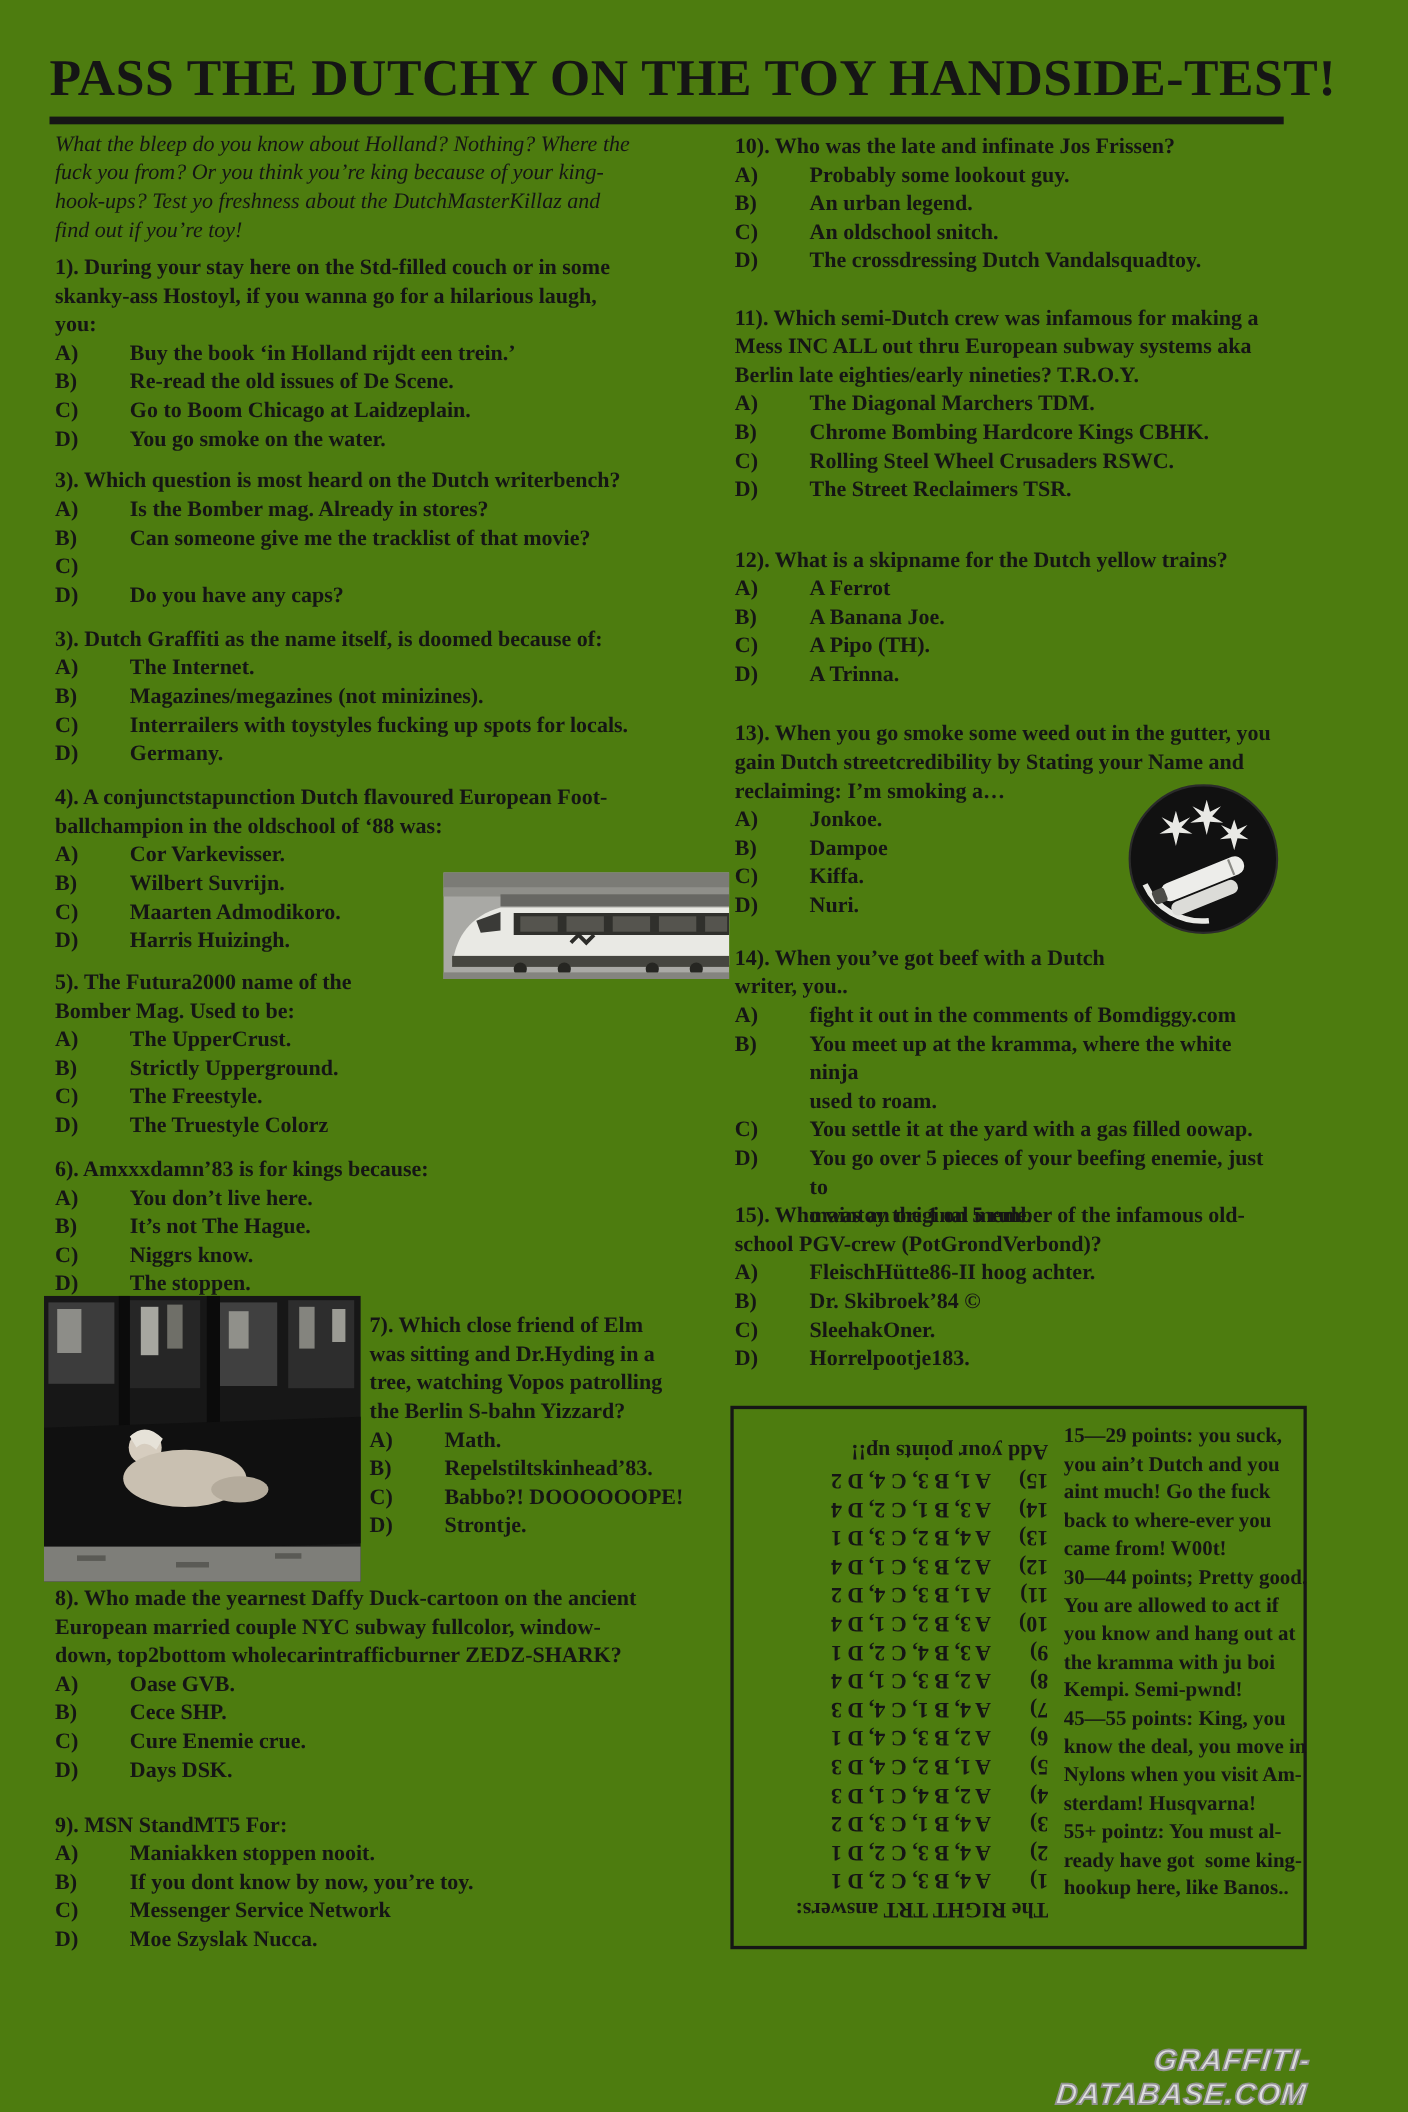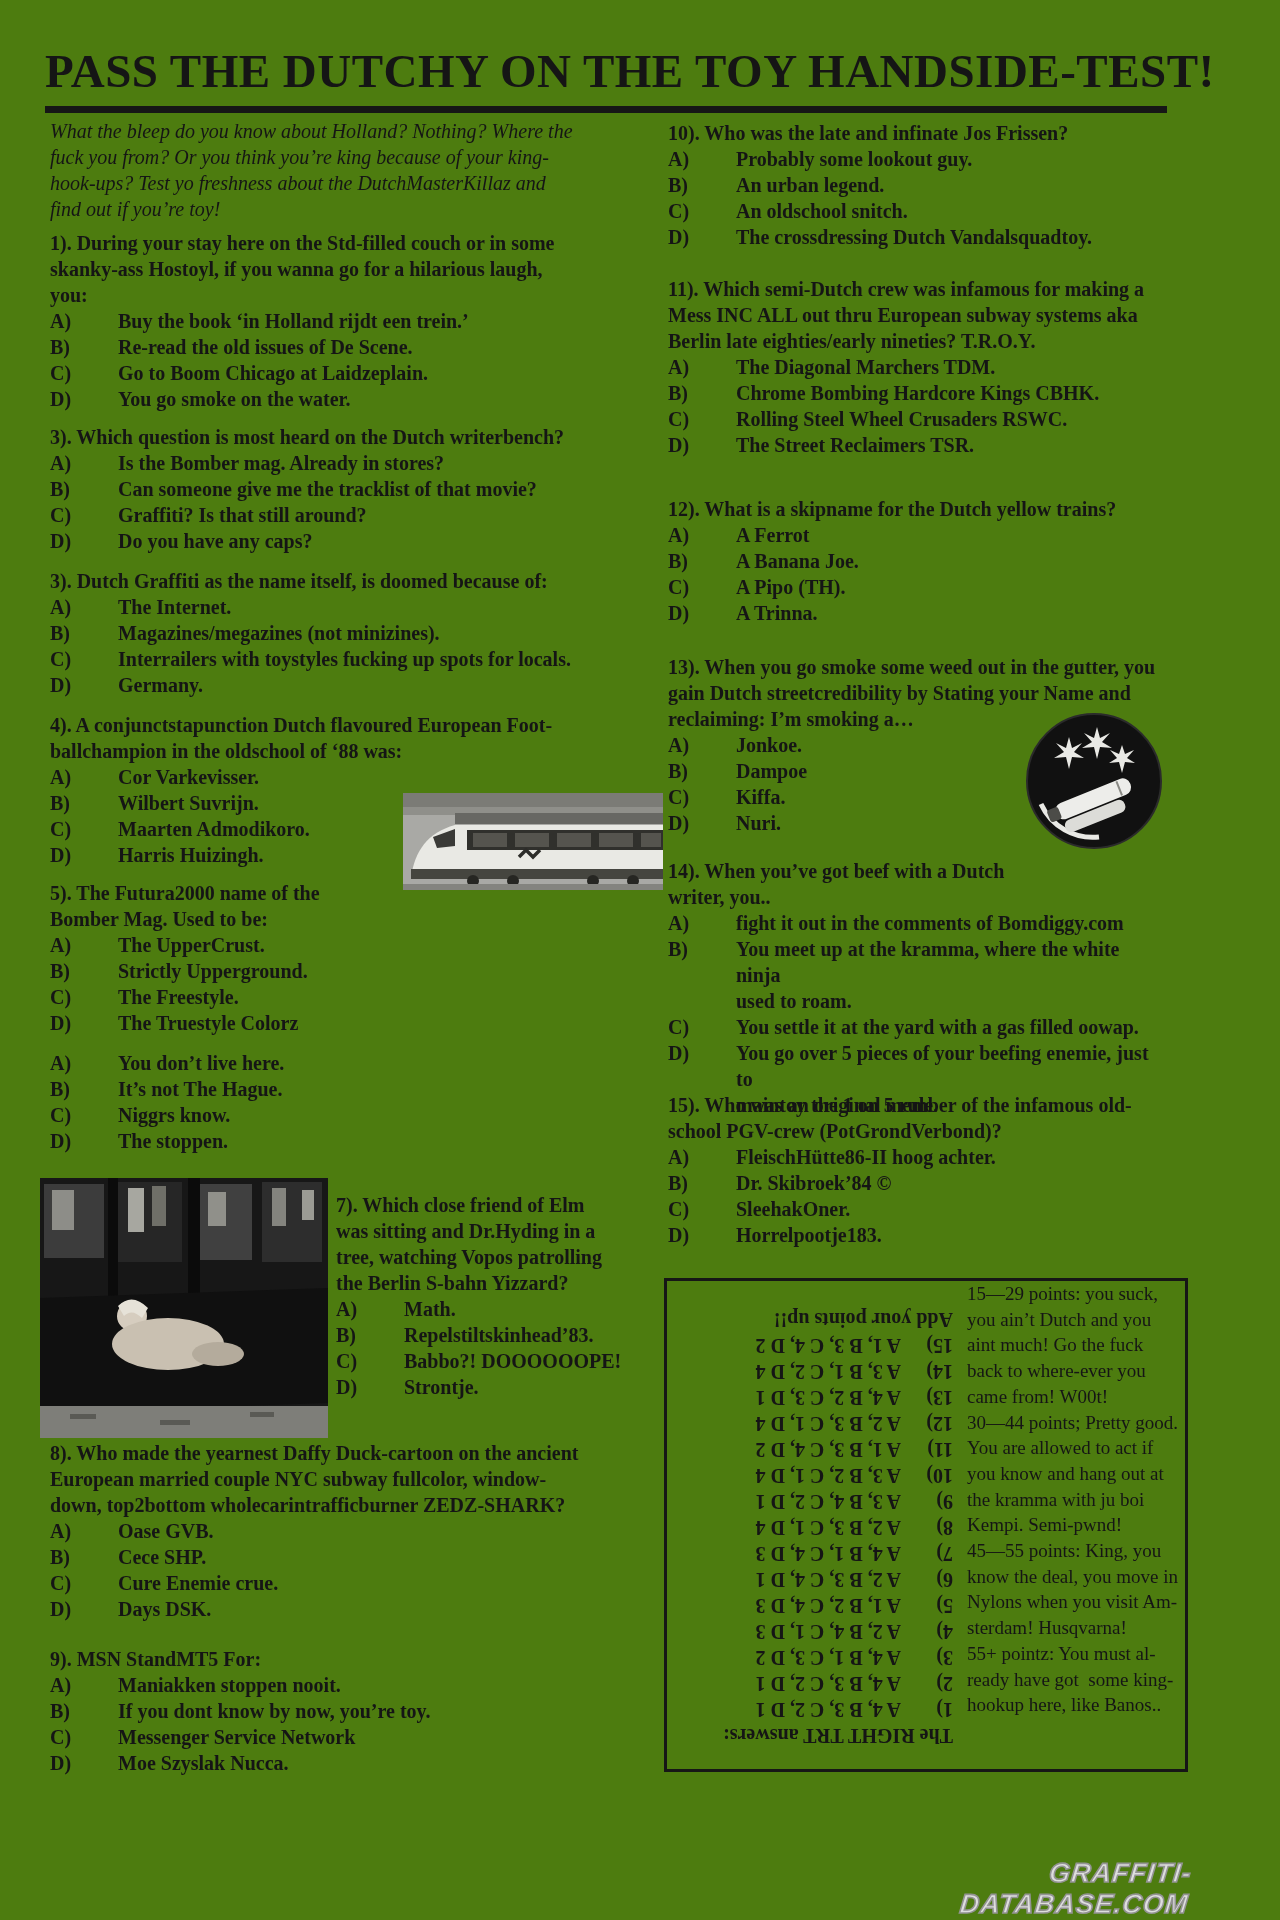--- a/index.html
+++ b/index.html
@@ -14,21 +14,21 @@
   .opt{display:flex;}
   .L{flex:0 0 68px;}
   .T{flex:1;white-space:pre-line;}
   .photo{position:absolute;}
   .photo svg{display:block;}
   .ansbox{position:absolute;left:664px;top:1278px;width:518px;height:488px;border:3px solid #161616;}
   .key{position:absolute;left:14px;top:26px;width:272px;transform:rotate(180deg);
        font-weight:bold;font-size:20px;line-height:26px;}
   .krow{display:flex;}
   .knum{flex:0 0 52px;}
-  .score{position:absolute;left:300px;top:0;width:212px;font-weight:normal;font-size:19px;
+  .score{position:absolute;left:300px;top:12px;width:212px;font-weight:bold;font-size:19px;
          line-height:25.7px;white-space:pre;}
   .wm{position:absolute;left:880px;top:1858px;width:310px;text-align:right;
       font-family:"Liberation Sans","DejaVu Sans",sans-serif;font-weight:bold;font-style:italic;
       font-size:27px;letter-spacing:1px;color:#dedede;-webkit-text-stroke:1.6px #939393;
       transform:skewX(-6deg);}
 </style>
 </head>
 <body>
 
 <div class="page">
@@ -69,21 +69,20 @@
     <div class="opt">
         <span class="L">A)</span>
         <span class="T">Is the Bomber mag. Already in stores?</span>
       </div>
     <div class="opt">
         <span class="L">B)</span>
         <span class="T">Can someone give me the tracklist of that movie?</span>
       </div>
     <div class="opt">
         <span class="L">C)</span>
-        <span class="T">Graffiti? Is that still around?</span>
       </div>
     <div class="opt">
         <span class="L">D)</span>
         <span class="T">Do you have any caps?</span>
       </div>
   </div>
 
   <div class="q" style="left:50px;top:568px;width:612px">
     <div class="qt">3). Dutch Graffiti as the name itself, is doomed because of:</div>
     <div class="opt">
@@ -140,20 +139,21 @@
         <span class="L">C)</span>
         <span class="T">The Freestyle.</span>
       </div>
     <div class="opt">
         <span class="L">D)</span>
         <span class="T">The Truestyle Colorz</span>
       </div>
   </div>
 
   <div class="q" style="left:50px;top:1050px;width:612px">
+    <div class="qt">6). Amxxxdamn’83 is for kings because:</div>
     <div class="opt">
         <span class="L">A)</span>
         <span class="T">You don’t live here.</span>
       </div>
     <div class="opt">
         <span class="L">B)</span>
         <span class="T">It’s not The Hague.</span>
       </div>
     <div class="opt">
         <span class="L">C)</span>

